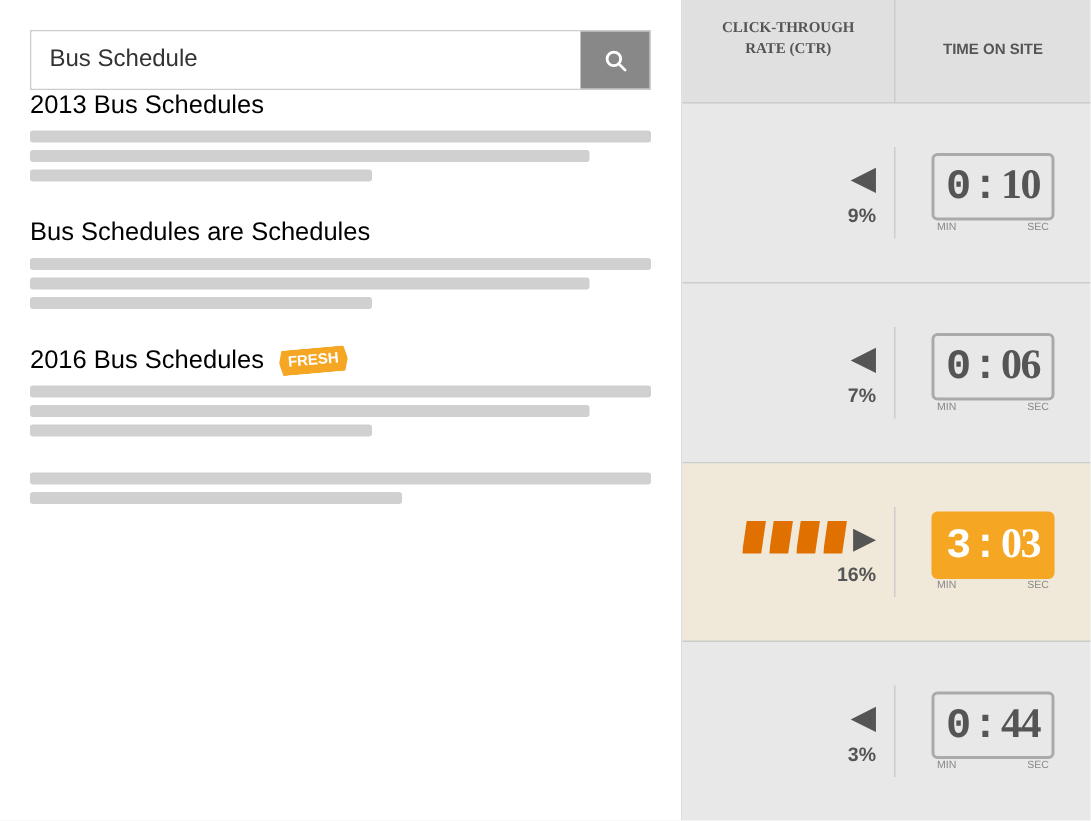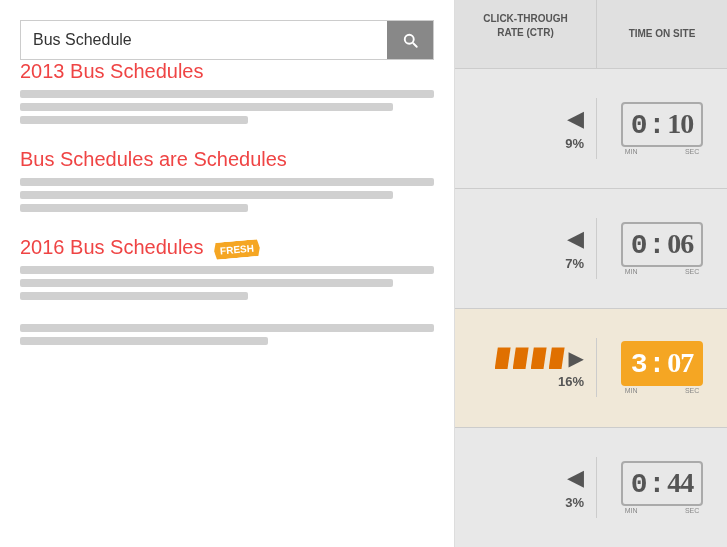--- a/index.html
+++ b/index.html
@@ -49,22 +49,22 @@
       width: 18px;
       height: 18px;
       fill: white;
     }
 
     .result-item {
       margin-bottom: 24px;
     }
 
     .result-title {
-      color: #ef4444;
-      font-size: 20px;
+      color: #000000;
+      font-size: 17px;
       margin-bottom: 7px;
       text-decoration: none;
       cursor: pointer;
     }
 
     .result-lines {
       display: flex;
       flex-direction: column;
       gap: 5px;
     }
@@ -105,20 +105,21 @@
 
     .header-ctr {
       flex: 1;
       text-align: center;
       padding: 12px 8px;
       font-size: 10px;
       font-weight: bold;
       color: #555;
       line-height: 1.4;
       border-right: 1px solid #ccc;
+      font-family: Liberation Serif, serif;
     }
 
     .header-tos {
       width: 130px;
       text-align: center;
       padding: 27px 8px;
       font-size: 10px;
       font-weight: bold;
       color: #555;
       line-height: 1.4;
@@ -362,21 +363,21 @@
           <div class="bar-segment"></div>
           <span style="font-size:20px;color:#555;margin-left:2px;">▶</span>
         </div>
         <span class="ctr-percent">16%</span>
       </div>
       <div class="tos-cell">
         <div class="timer-wrapper">
           <div class="timer-display active">
             <span class="timer-min">3</span>
             <span class="timer-colon">:</span>
-            <span class="timer-sec">07</span>
+            <span class="timer-sec">03</span>
           </div>
           <div class="timer-labels" style="width:100%;padding:0 4px">
             <span>MIN</span>
             <span>SEC</span>
           </div>
         </div>
       </div>
     </div>
 
     <div class="right-row" style="border-bottom:none;">

